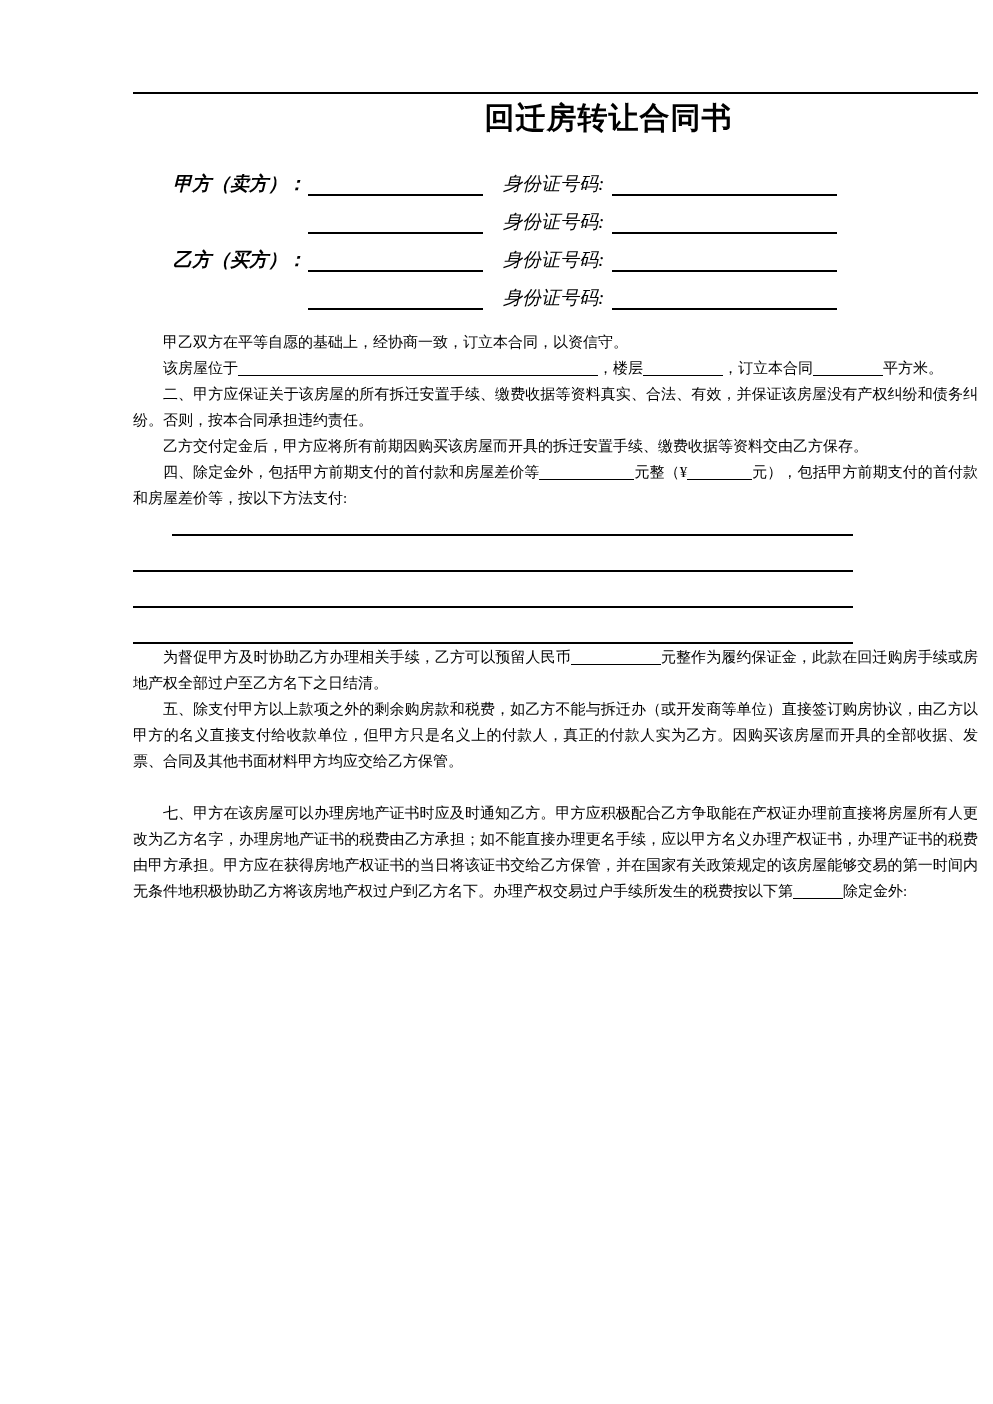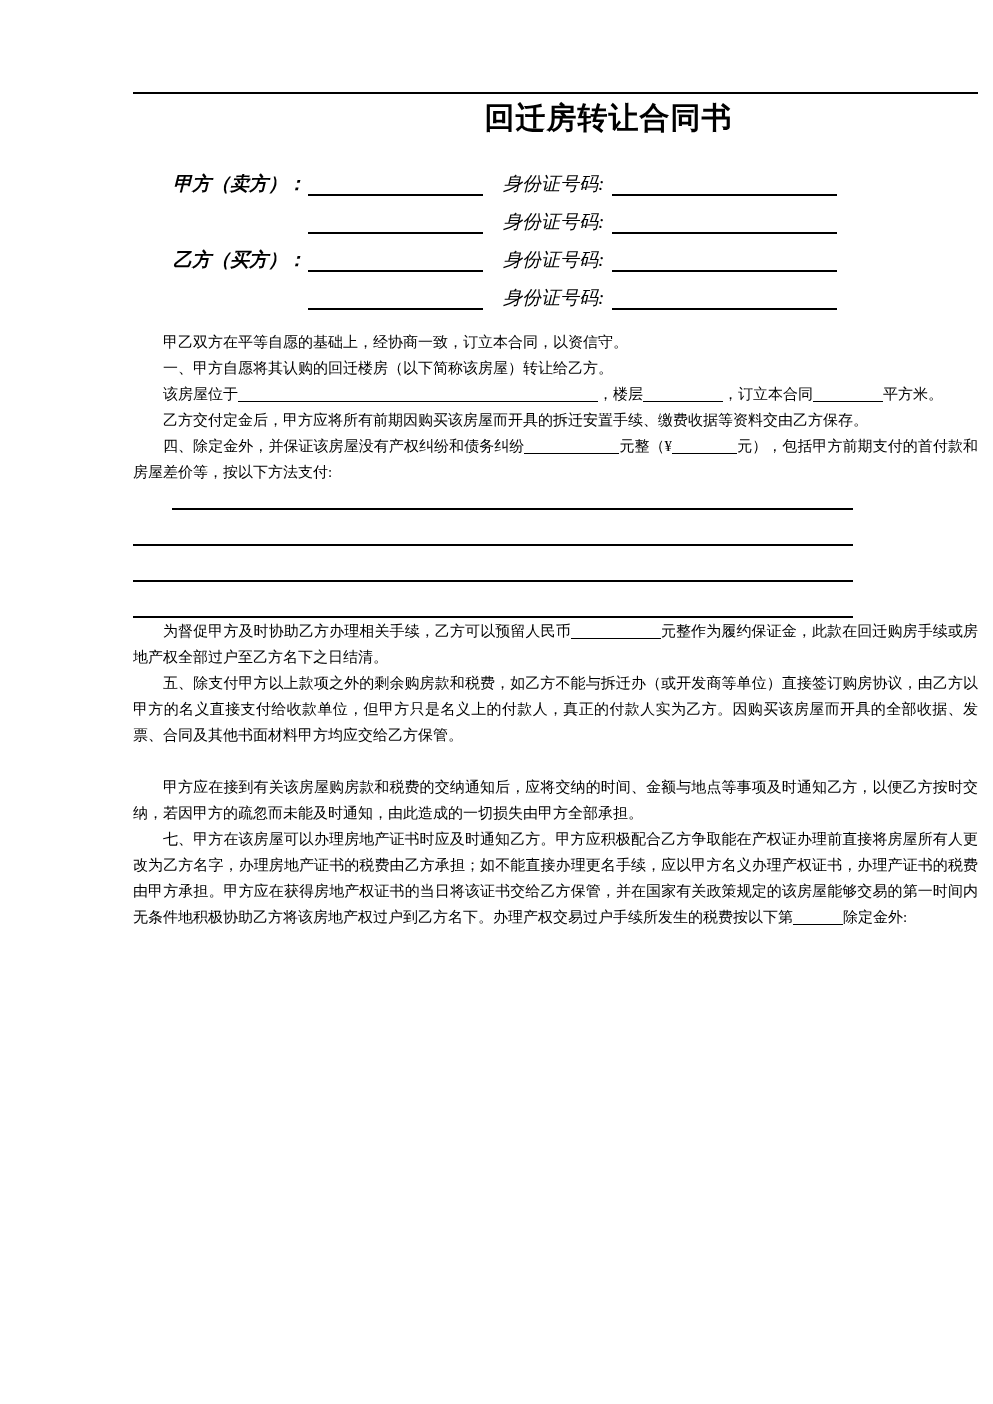--- a/index.html
+++ b/index.html
@@ -127,27 +127,26 @@
       </div>
       <div class="party-row">
         <span class="p-label"></span>
         <span class="p-blank name-blank"></span>
         <span class="id-label">身份证号码:</span>
         <span class="p-blank id-blank"></span>
       </div>
     </div>
   <div class="contract-body">
       <p class="para"><span>甲乙双方在平等自愿的基础上，经协商一致，订立本合同，以资信守。</span></p>
-      <p class="para"><span>一、甲方自愿将其认购的回迁楼房（以下简称该房屋）转让给乙方。</span></p>
       <p class="para"><span>该房屋位于</span><span class="blank" style="width: 360px;"></span><span>，楼层</span><span class="blank" style="width: 80px;"></span><span>，订立本合同</span><span class="blank" style="width: 70px;"></span><span>平方米。</span></p>
+      <p class="para"><span>二、甲方应保证关于该房屋的所有拆迁安置手续、缴费收据等资料真实、合法、有效，并保证该房屋没有产权纠纷和债务纠纷。否则，按本合同承担违约责任。</span></p>
       <p class="para"><span>乙方交付定金后，甲方应将所有前期因购买该房屋而开具的拆迁安置手续、缴费收据等资料交由乙方保存。</span></p>
-      <p class="para"><span>四、除定金外，并保证该房屋没有产权纠纷和债务纠纷</span><span class="blank" style="width: 95px;"></span><span>元整（¥</span><span class="blank" style="width: 65px;"></span><span>元），包括甲方前期支付的首付款和房屋差价等，按以下方法支付:</span></p>
+      <p class="para"><span>四、除定金外，包括甲方前期支付的首付款和房屋差价等</span><span class="blank" style="width: 95px;"></span><span>元整（¥</span><span class="blank" style="width: 65px;"></span><span>元），包括甲方前期支付的首付款和房屋差价等，按以下方法支付:</span></p>
       <div class="fill-line fill-first"></div>
       <div class="fill-line fill-rest"></div>
       <div class="fill-line fill-rest"></div>
       <div class="fill-line fill-rest"></div>
       <p class="para"><span>为督促甲方及时协助乙方办理相关手续，乙方可以预留人民币</span><span class="blank" style="width: 90px;"></span><span>元整作为履约保证金，此款在回迁购房手续或房地产权全部过户至乙方名下之日结清。</span></p>
       <p class="para"><span>五、除支付甲方以上款项之外的剩余购房款和税费，如乙方不能与拆迁办（或开发商等单位）直接签订购房协议，由乙方以甲方的名义直接支付给收款单位，但甲方只是名义上的付款人，真正的付款人实为乙方。因购买该房屋而开具的全部收据、发票、合同及其他书面材料甲方均应交给乙方保管。</span></p>
       <div class="spacer-line"></div>
-      <p class="para"><span>甲方应在接到有关该房屋购房款和税费的交纳通知后，应将交纳的时间、金额与地点等事项及时通知乙方，以便乙方按时交纳，若因甲方的疏忽而未能及时通知，由此造成的一切损失由甲方全部承担。</span></p>
       <p class="para"><span>七、甲方在该房屋可以办理房地产证书时应及时通知乙方。甲方应积极配合乙方争取能在产权证办理前直接将房屋所有人更改为乙方名字，办理房地产证书的税费由乙方承担；如不能直接办理更名手续，应以甲方名义办理产权证书，办理产证书的税费由甲方承担。甲方应在获得房地产权证书的当日将该证书交给乙方保管，并在国家有关政策规定的该房屋能够交易的第一时间内无条件地积极协助乙方将该房地产权过户到乙方名下。办理产权交易过户手续所发生的税费按以下第</span><span class="blank" style="width: 50px;"></span><span>除定金外:</span></p>
     </div>
 </div>
 
 </body></html>

